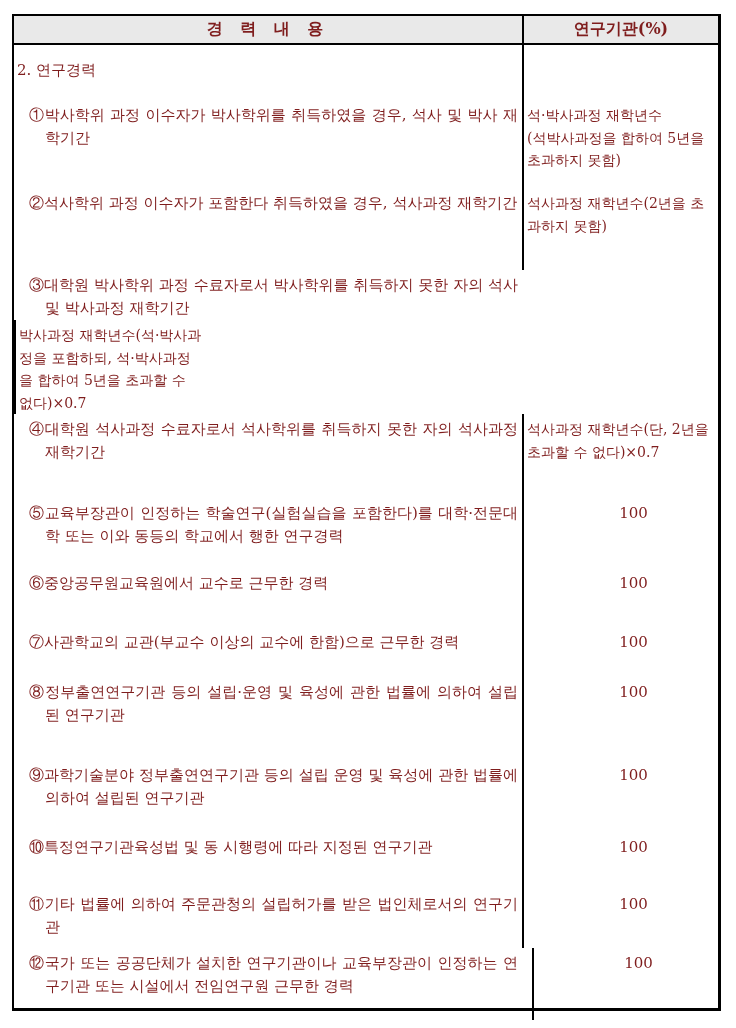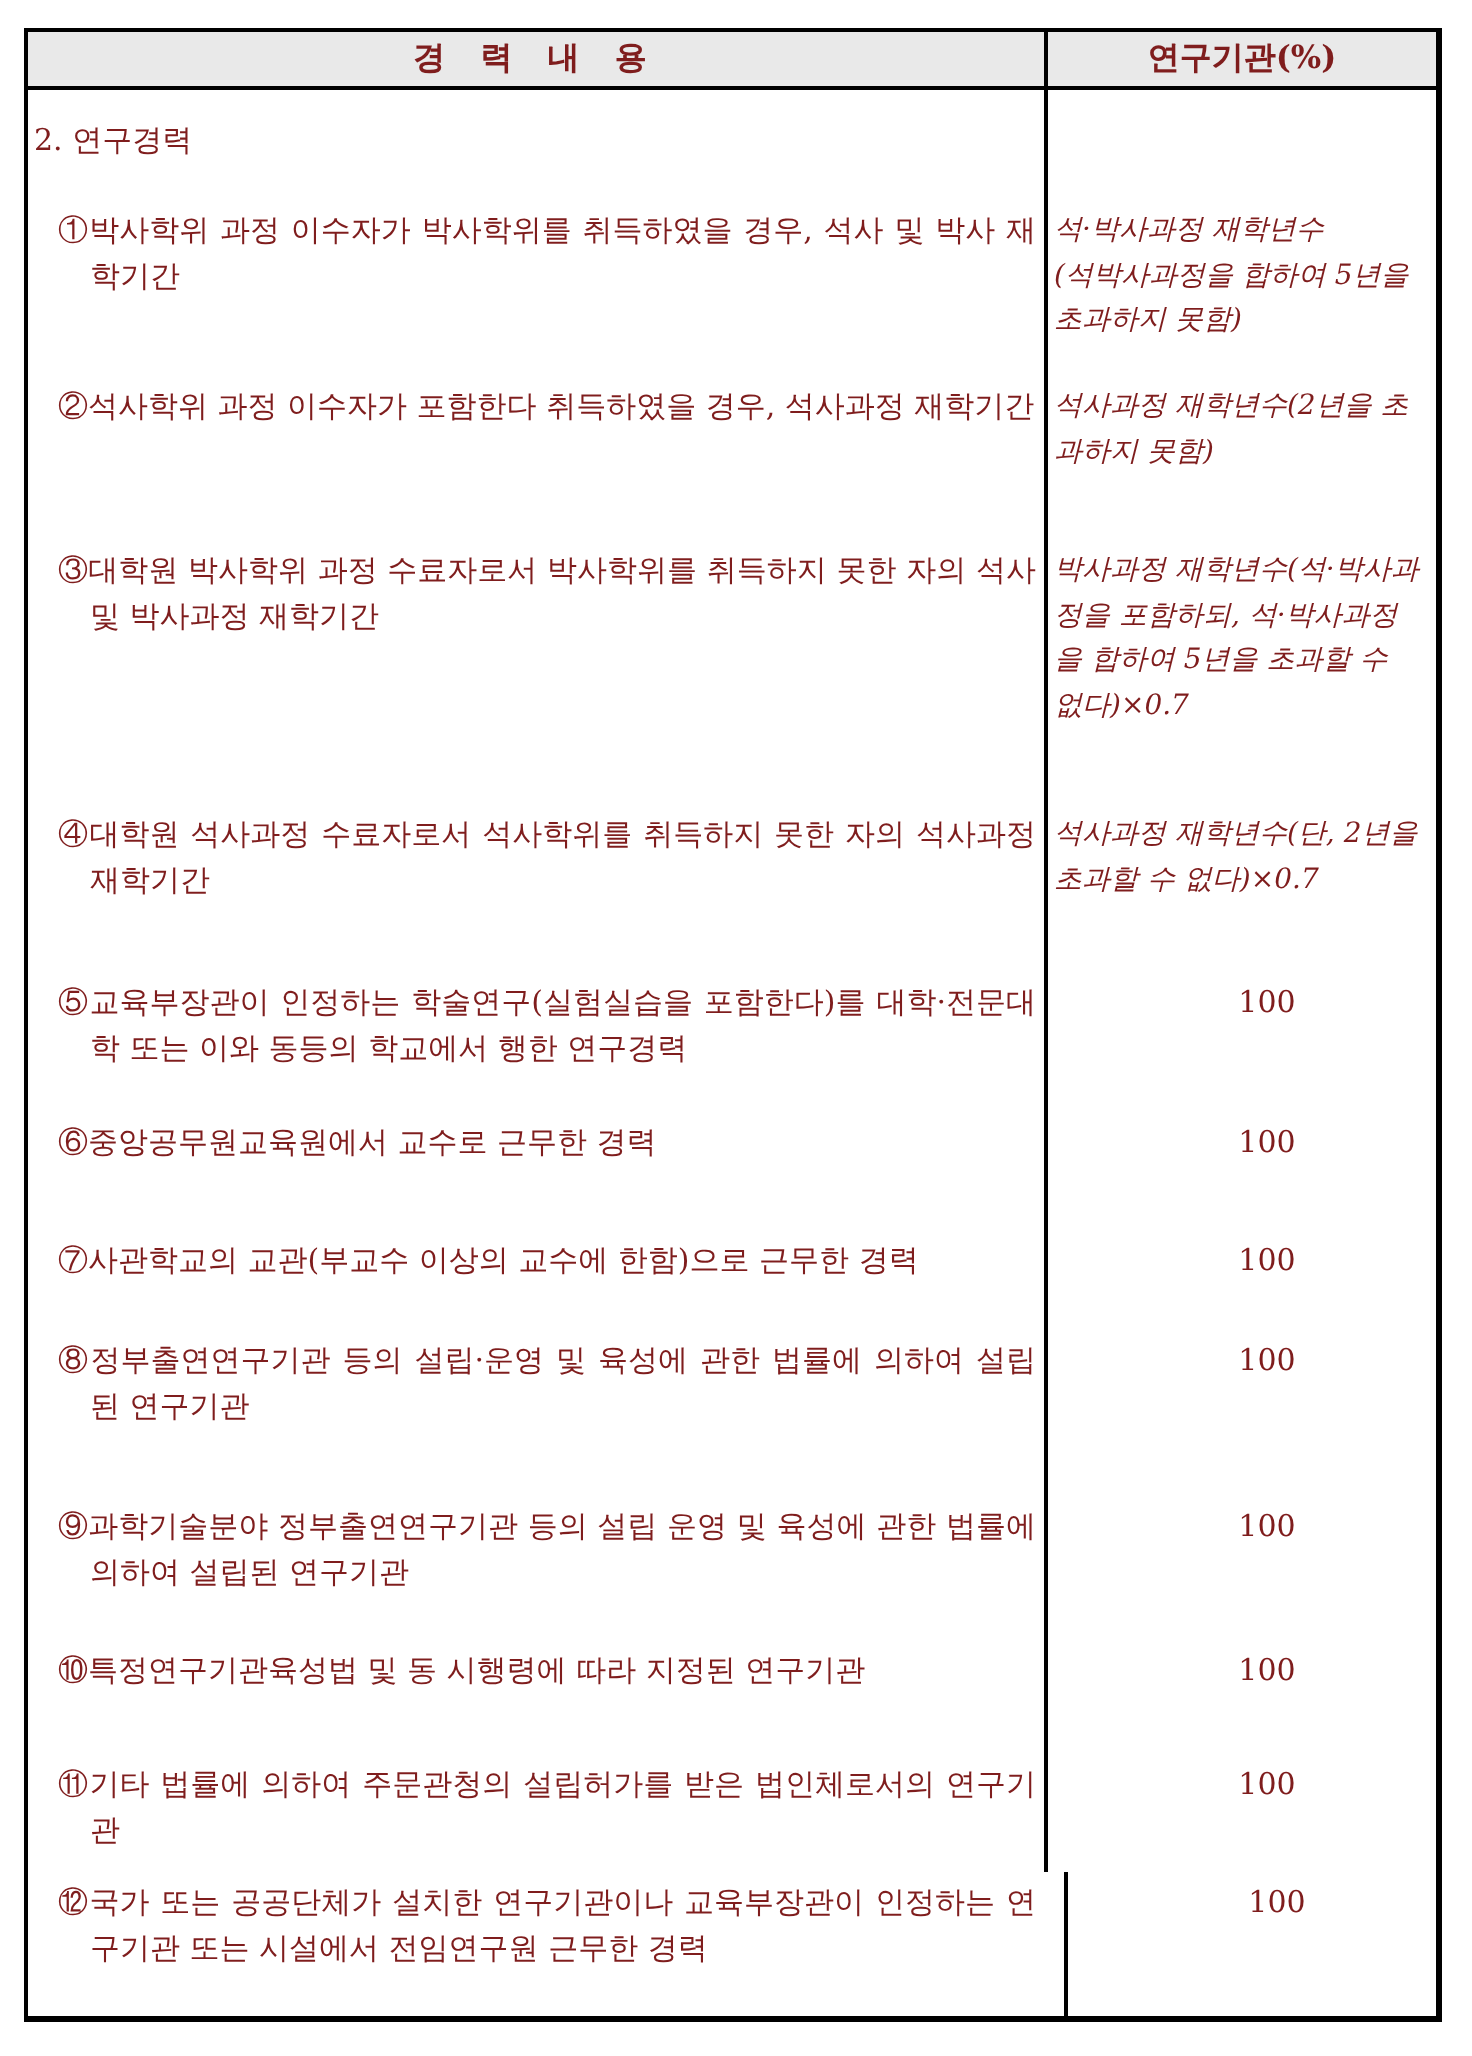--- a/index.html
+++ b/index.html
@@ -44,21 +44,21 @@
     padding:14px 4px 0 3px;
     text-indent:0;
     text-align:left;
   }
   .rate{
     flex:1;
     border-left:2px solid #000;
     padding:4px 3px 0 3px;
   }
   .rate.number{text-align:center;font-size:15px;padding-left:28px;}
-  .rate.text{text-align:left;white-space:pre-line;font-size:14px;line-height:22.5px;font-style:italic;}
+  .rate.text{text-align:left;white-space:pre-line;font-size:14px;line-height:22.5px;}
 </style>
 </head>
 <body>
 
 <div class="page">
   <div class="tbl">
     <div class="thead">
       <div class="th c1">경 력 내 용</div>
       <div class="th c2">연구기관(%)</div>
     </div>
@@ -74,21 +74,21 @@
 (석박사과정을 합하여 5년을
 초과하지 못함)</div>
   </div>
 
   <div class="row" style="min-height: 82px;">
     <div class="cell content">②석사학위 과정 이수자가 포함한다 취득하였을 경우, 석사과정 재학기간</div>
     <div class="cell rate text">석사과정 재학년수(2년을 초
 과하지 못함)</div>
   </div>
 
-  <div class="row" style="min-height: 132px;">
+  <div class="row" style="min-height: 132px; flex-direction: column;">
     <div class="cell content">③대학원 박사학위 과정 수료자로서 박사학위를 취득하지 못한 자의 석사 및 박사과정 재학기간</div>
     <div class="cell rate text">박사과정 재학년수(석·박사과
 정을 포함하되, 석·박사과정
 을 합하여 5년을 초과할 수
 없다)×0.7</div>
   </div>
 
   <div class="row" style="min-height: 84px;">
     <div class="cell content">④대학원 석사과정 수료자로서 석사학위를 취득하지 못한 자의 석사과정 재학기간</div>
     <div class="cell rate text">석사과정 재학년수(단, 2년을

